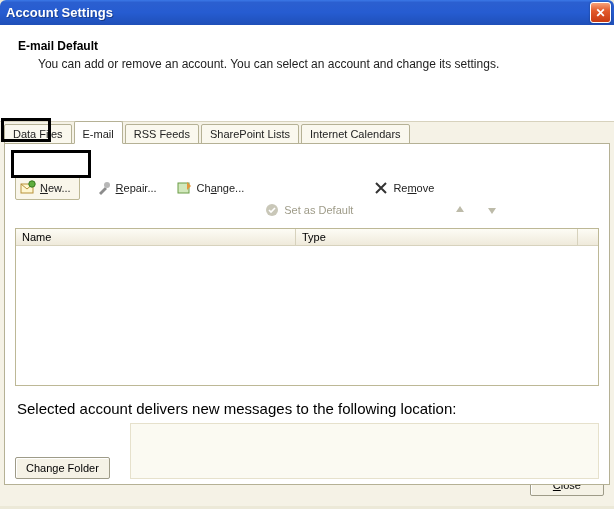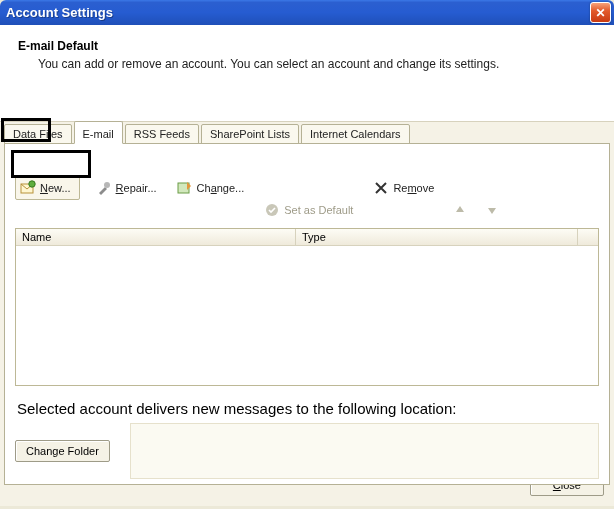--- a/index.html
+++ b/index.html
@@ -156,21 +156,21 @@
   }
   .change-folder {
     background: #f5f2e6;
     border: 1px solid #9e9b88;
     padding: 4px 10px;
     font-size: 11px;
     cursor: pointer;
     border-radius: 2px;
     box-shadow: inset 1px 1px 0 #fff;
   }
-  .folder-row { display: flex; gap: 20px; align-items: center; }
+  .folder-row { display: flex; gap: 20px; align-items: flex-end; }
   .folder-box {
     flex: 1;
     height: 56px;
     border: 1px solid #e6e1cc;
     background: #fbfaf2;
   }
   .footer {
     position: absolute;
     right: 10px;
     bottom: 10px;

